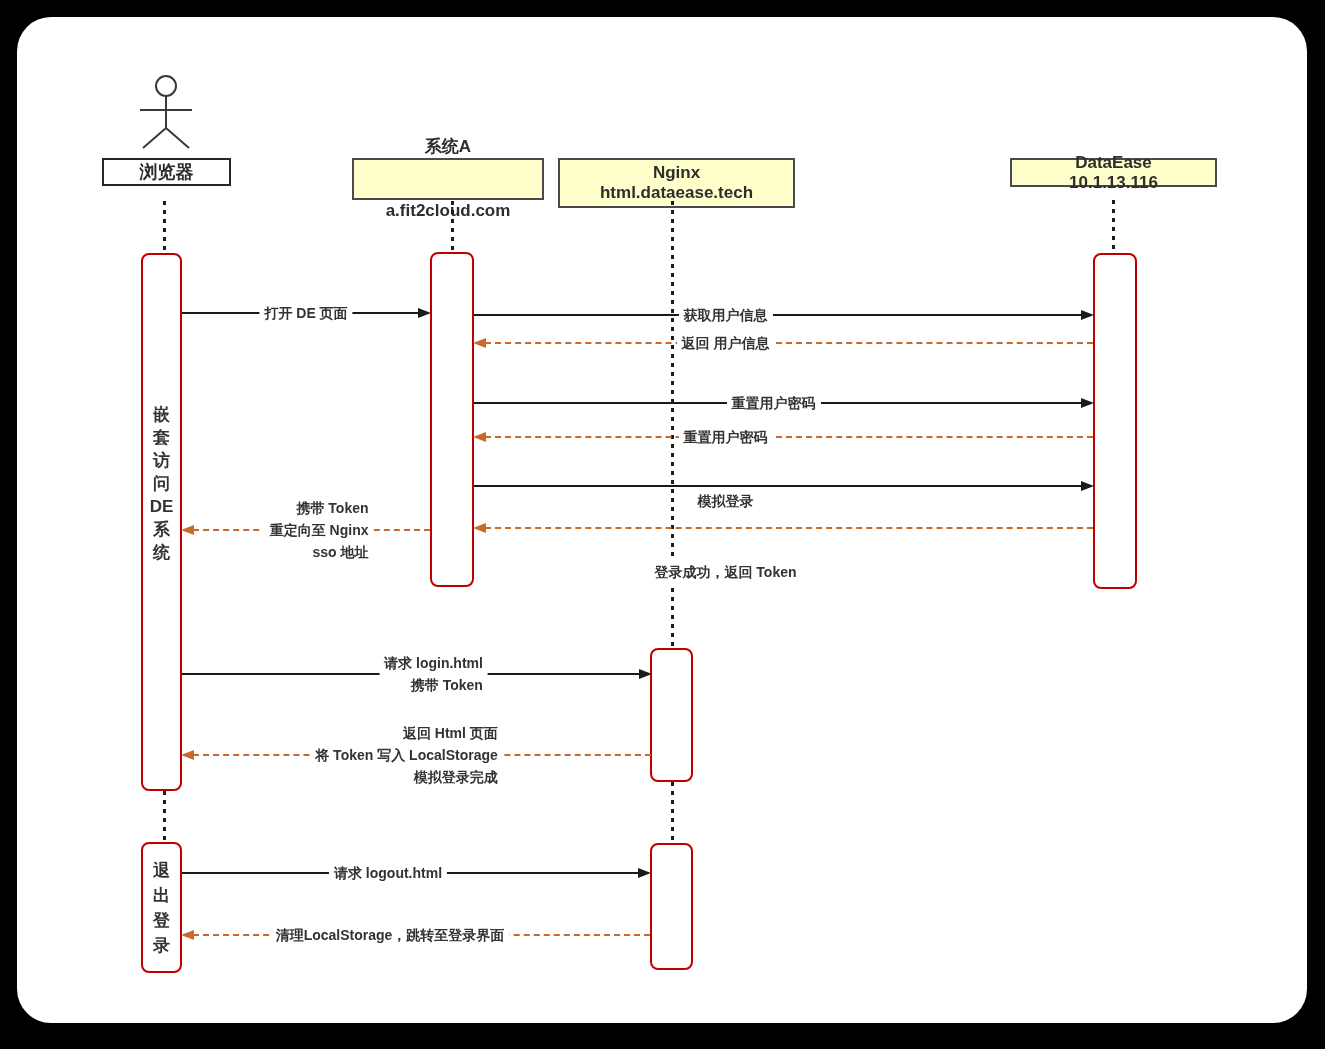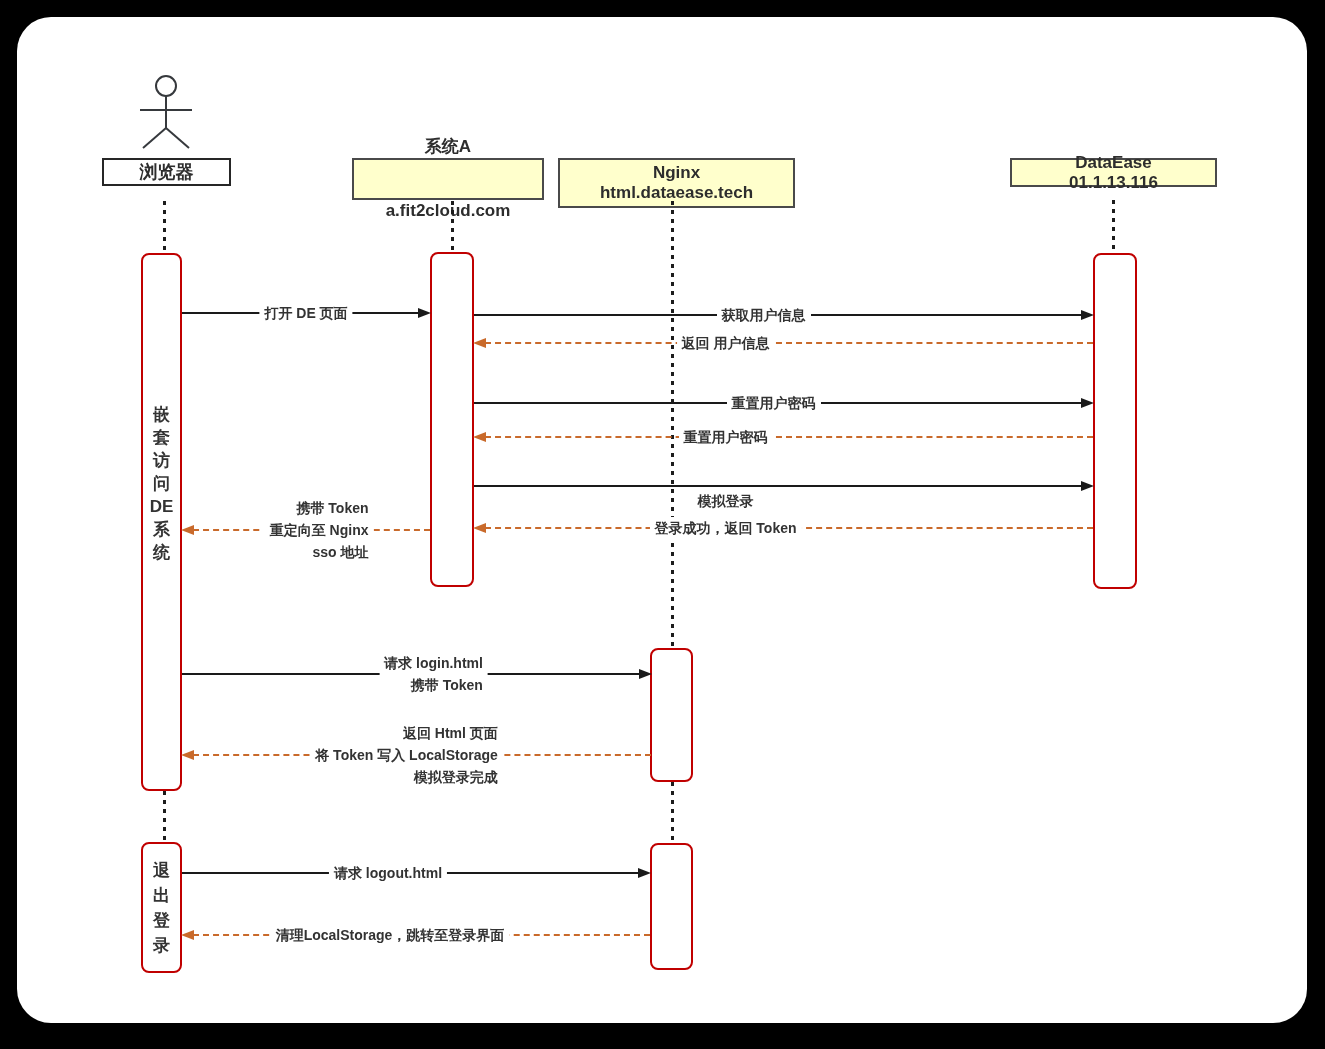--- a/index.html
+++ b/index.html
@@ -63,21 +63,21 @@
   <div class="pbox" style="left:352px;top:158px;width:192px;height:42px;gap:44px;">
     <span>系统A</span>
     <span>a.fit2cloud.com</span>
   </div>
   <div class="pbox" style="left:558px;top:158px;width:237px;height:50px;">
     <span>Nginx</span>
     <span>html.dataease.tech</span>
   </div>
   <div class="pbox" style="left:1010px;top:158px;width:207px;height:29px;">
     <span>DataEase</span>
-    <span>01.1.13.116</span>
+    <span>10.1.13.116</span>
   </div>
 
   <div class="ll" style="left:163px;top:201px;height:52px;"></div>
   <div class="ll" style="left:451px;top:201px;height:50px;"></div>
   <div class="ll" style="left:671px;top:201px;height:447px;"></div>
   <div class="ll" style="left:1112px;top:200px;height:53px;"></div>
   <div class="ll" style="left:163px;top:791px;height:51px;"></div>
   <div class="ll" style="left:671px;top:782px;height:61px;"></div>
 
   <div class="act" style="left:141px;top:253px;width:41px;height:538px;">
@@ -102,21 +102,21 @@
 
   <div class="msg" style="left:182px;top:313px;width:248px;">
     <div class="mline solid"></div>
     <div class="ah r"></div>
     <span class="mlabel" style="left:50%;">打开 DE 页面</span>
   </div>
 
   <div class="msg" style="left:474px;top:315px;width:619px;">
     <div class="mline solid"></div>
     <div class="ah r"></div>
-    <span class="mlabel" style="left:calc(50% - 58px);margin-left:38px;">获取用户信息</span>
+    <span class="mlabel" style="left:calc(50% - 58px);">获取用户信息</span>
   </div>
 
   <div class="msg" style="left:474px;top:343px;width:619px;">
     <div class="mline dash"></div>
     <div class="ah l"></div>
     <span class="mlabel" style="left:calc(50% - 58px);">返回 用户信息</span>
   </div>
 
   <div class="msg" style="left:474px;top:403px;width:619px;">
     <div class="mline solid"></div>
@@ -132,21 +132,21 @@
 
   <div class="msg" style="left:474px;top:486px;width:619px;">
     <div class="mline solid"></div>
     <div class="ah r"></div>
     <span class="mlabel below" style="left:calc(50% - 58px);">模拟登录</span>
   </div>
 
   <div class="msg" style="left:474px;top:528px;width:619px;">
     <div class="mline dash"></div>
     <div class="ah l"></div>
-    <span class="mlabel" style="left:calc(50% - 58px);">登录成功，返回 Token</span>
+    <span class="mlabel" style="left:calc(50% - 58px);margin-top:44px;">登录成功，返回 Token</span>
   </div>
 
   <div class="msg" style="left:182px;top:530px;width:248px;">
     <div class="mline dash"></div>
     <div class="ah l"></div>
     <span class="mlabel" style="left:calc(50% + 11px);">携带 Token
 重定向至 Nginx sso 地址</span>
   </div>
 
   <div class="msg" style="left:182px;top:674px;width:469px;">

